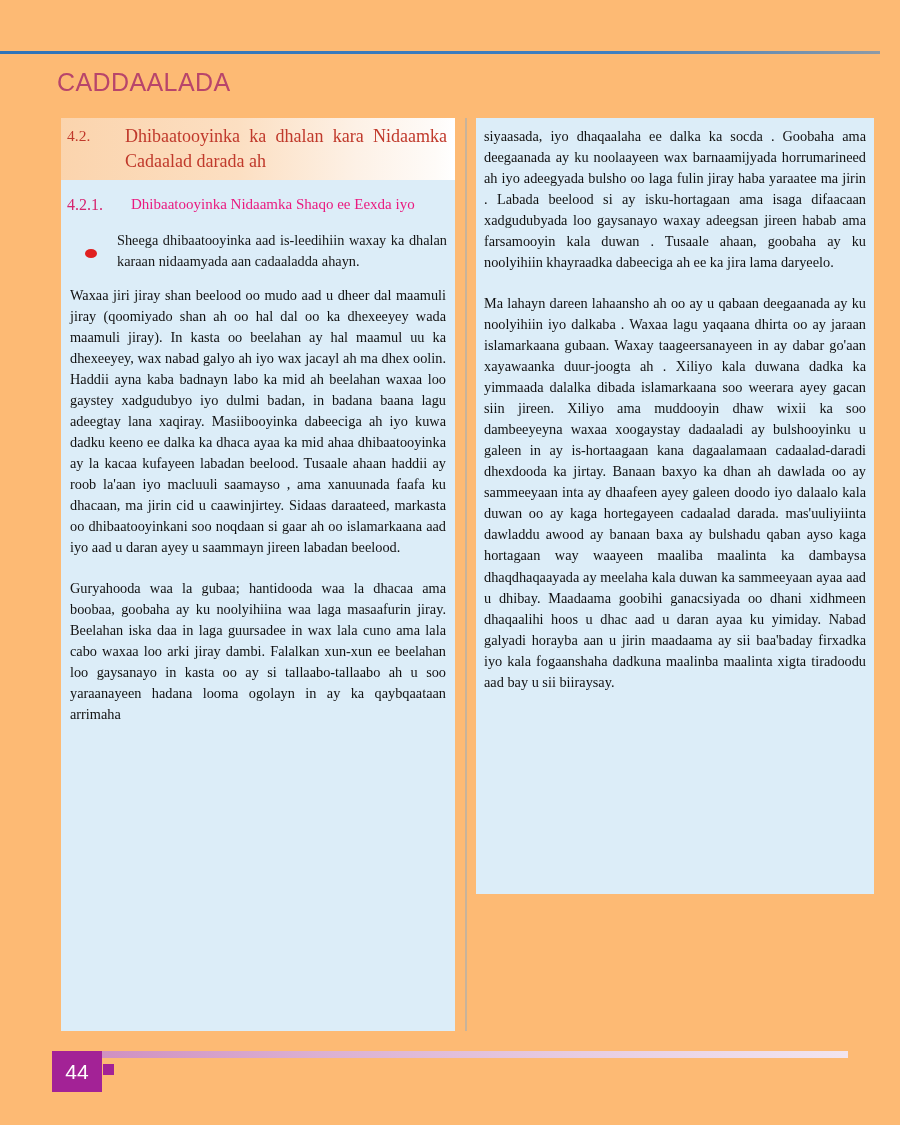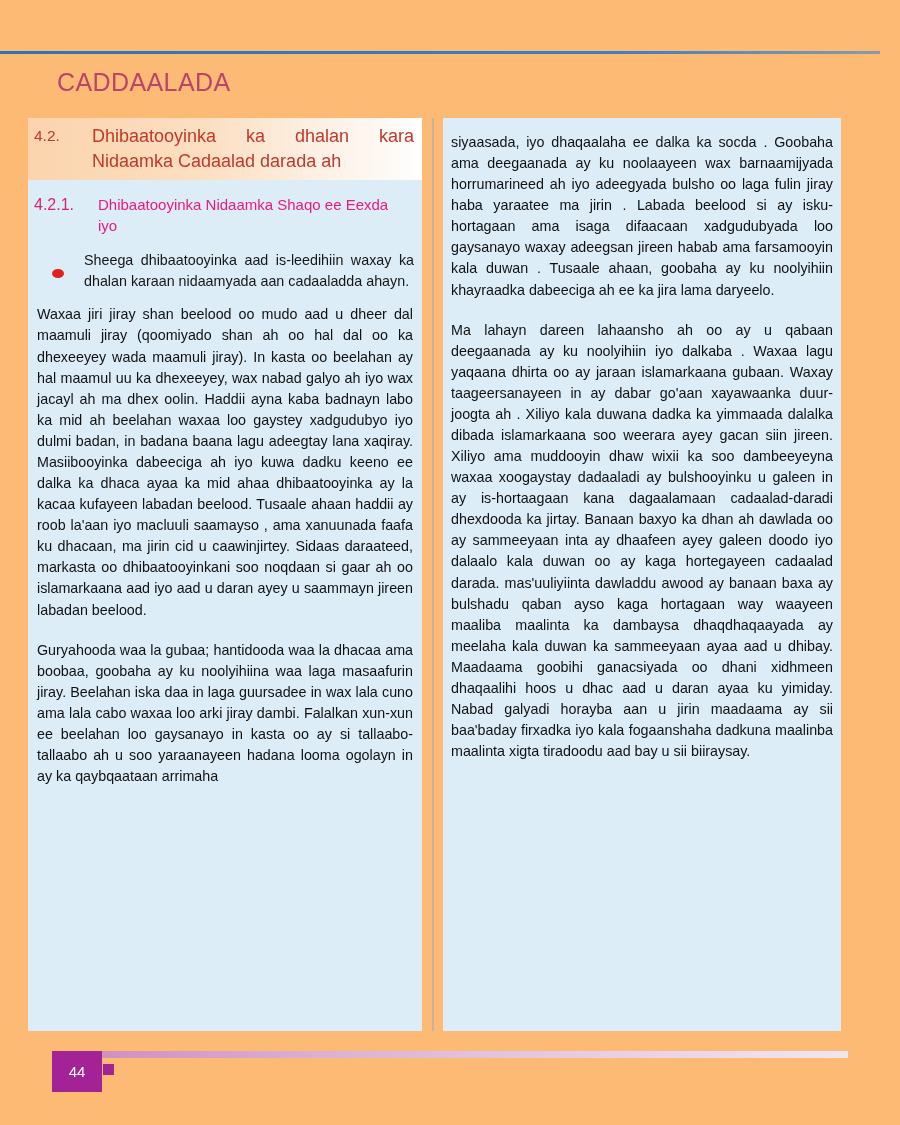--- a/index.html
+++ b/index.html
@@ -55,45 +55,46 @@
     letter-spacing: 0.4px;
     color: #b8456b;
     font-family: "Liberation Sans", sans-serif;
     font-weight: 400;
     z-index: 4;
   }
 
   
   .columns {
     position: absolute;
-    left: 28px;
+    left: 61px;
     top: 118px;
     width: 813px;
     height: 913px;
     z-index: 2;
+    font-family: Liberation Serif, serif;
   }
 
   .col {
     position: absolute;
     top: 0;
     background: #dcedf8;
     box-sizing: border-box;
   }
   .col-left {
     left: 0px;
     width: 394px;
     height: 913px;
     background: #dcedf8;
   }
   .col-right {
     left: 415px;
     width: 398px;
-    height: 913px;
+    height: 776px;
     background: #dcedf8;
-    padding: 14px 8px 8px 8px;
+    padding: 8px 8px 8px 8px;
   }
 
   .col-divider {
     position: absolute;
     left: 404px;
     top: 0px;
     width: 2px;
     height: 913px;
     background: #c8b39a;
     z-index: 5;
@@ -213,21 +214,21 @@
     background: linear-gradient(to right, #cf8fc0 0%, #dbb0d2 30%, #e7cde2 65%, #f2e5ef 100%);
   }
   .page-badge {
     position: absolute;
     left: 52px;
     top: 1051px;
     width: 50px;
     height: 41px;
     background: #a32296;
     color: #ffffff;
-    font-size: 15px;
+    font-size: 21px;
     display: flex;
     align-items: center;
     justify-content: center;
     z-index: 7;
   }
   .footer-square {
     position: absolute;
     left: 103px;
     top: 1064px;
     width: 11px;

